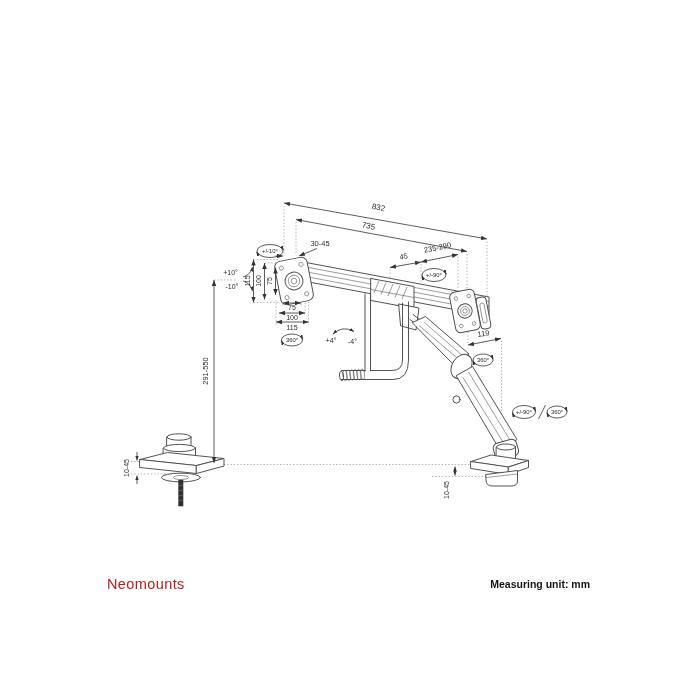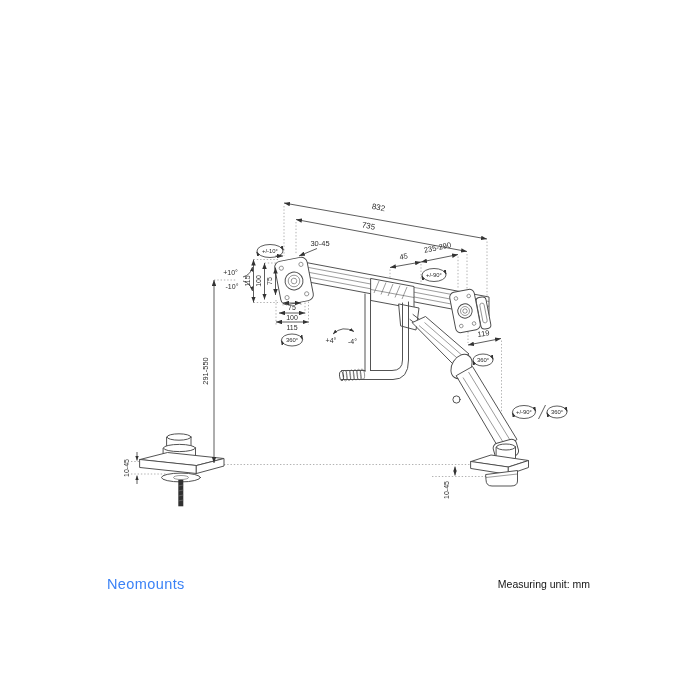--- a/index.html
+++ b/index.html
@@ -7,24 +7,24 @@
         font-family:"Liberation Sans",sans-serif;}
   svg{position:absolute;left:0;top:0;}
   svg text{font-family:"Liberation Sans",sans-serif;fill:#2b2b2b;text-anchor:middle;}
   .t8{font-size:8px}.t75{font-size:7.5px}.t7{font-size:7px}.t6{font-size:5.9px}
   .dim{stroke:#333;stroke-width:.8;fill:none}
   .dot{stroke:#909090;stroke-width:.7;fill:none;stroke-dasharray:1.4 1.9}
   .st{stroke:#4a4a4a;stroke-width:.95;fill:none;stroke-linejoin:round;stroke-linecap:round}
   .stf{stroke:#4a4a4a;stroke-width:.95;fill:#fff;stroke-linejoin:round;stroke-linecap:round}
   .thin{stroke:#4a4a4a;stroke-width:.55;fill:none}
   .ov{stroke:#333;stroke-width:.8;fill:none}
-  .brand{position:absolute;left:107px;top:576px;font-size:14.5px;color:#3b82f6;
+  .brand{position:absolute;left:107px;top:576px;font-size:14.5px;color:#b91c1c;
          letter-spacing:.4px;font-weight:400;}
   .unit{position:absolute;left:460px;top:578px;width:130px;text-align:right;
-        font-size:10.5px;color:#141414;}
+        font-size:10.5px;color:#141414;font-weight:bold;}
 </style>
 </head>
 <body>
 
 <div class="page">
 <svg width="700" height="700" viewBox="0 0 700 700">
   <defs>
     <marker id="ae" markerUnits="userSpaceOnUse" markerWidth="6" markerHeight="4.5" refX="6" refY="2.25" orient="auto-start-reverse">
       <path d="M0,0 L6,2.25 L0,4.5 Z" fill="#333"></path>
     </marker>

